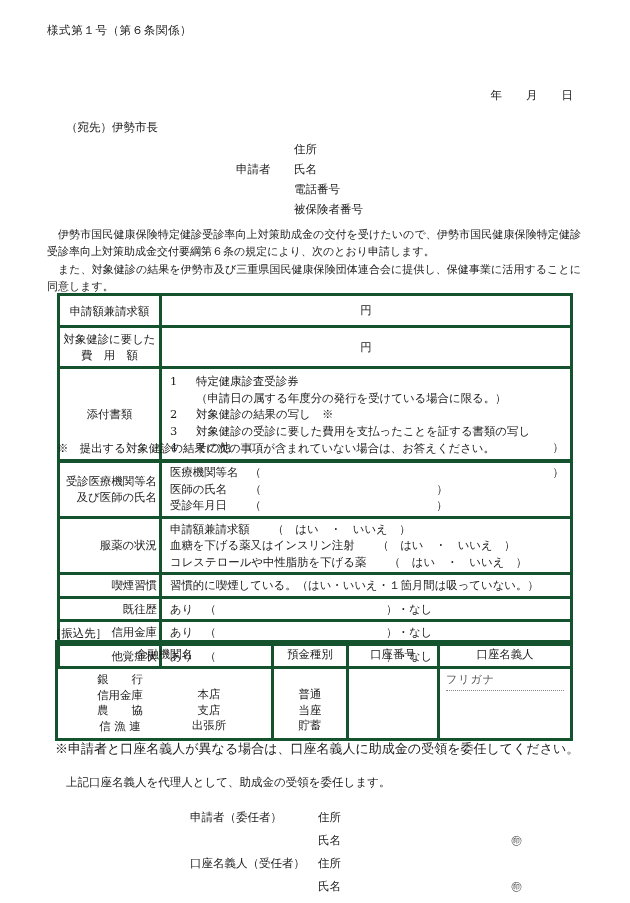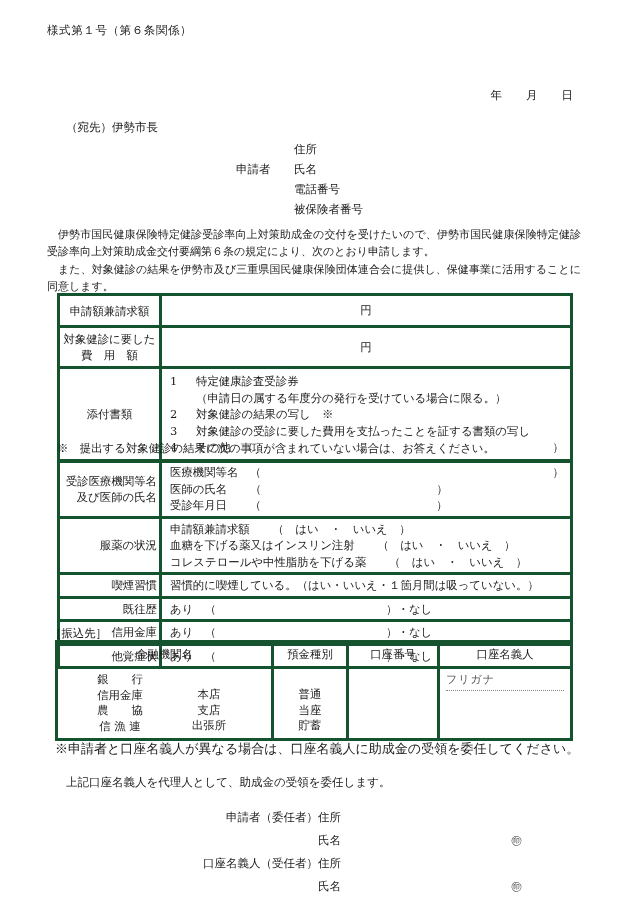--- a/index.html
+++ b/index.html
@@ -195,21 +195,21 @@
     font-size: 11.5px;
   }
   .sign-block {
     position: absolute;
     left: 190px; top: 806px;
     font-size: 11.5px;
     line-height: 23px;
     width: 380px;
   }
   .sign-row { display: flex; align-items: baseline; }
-  .sign-who { width: 128px; flex: none; text-align: right; }
+  .sign-who { width: 128px; flex: none; }
   .sign-field { width: 40px; flex: none; }
   .seal {
     margin-left: auto;
     padding-right: 48px;
     font-size: 11px;
   }
 </style>
 </head>
 <body>
 

